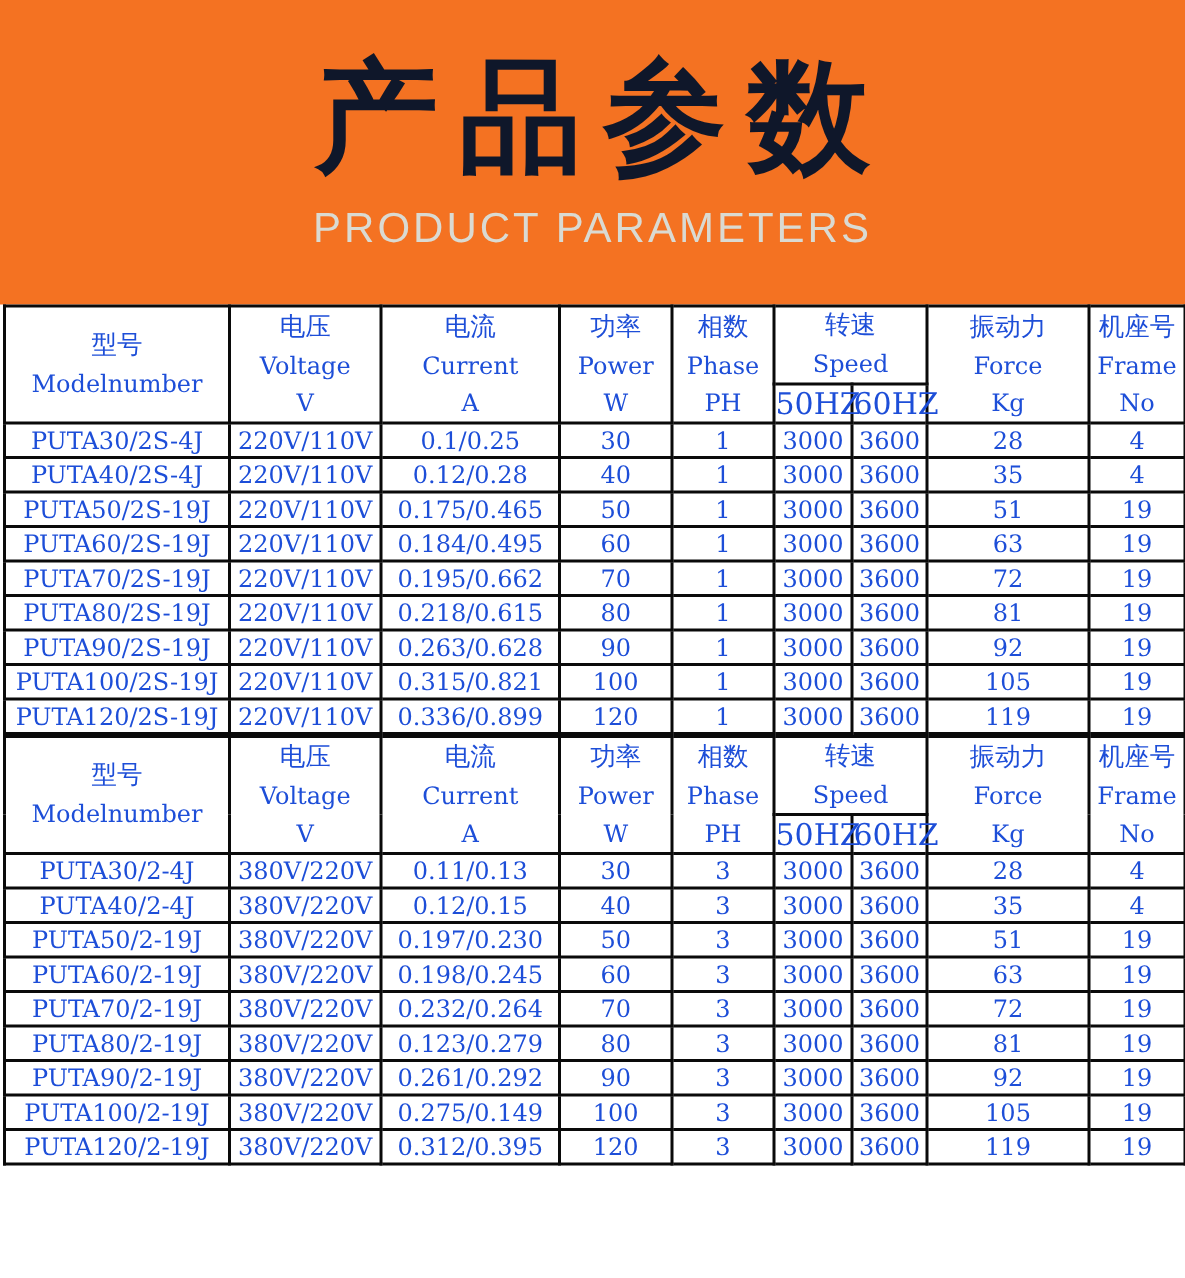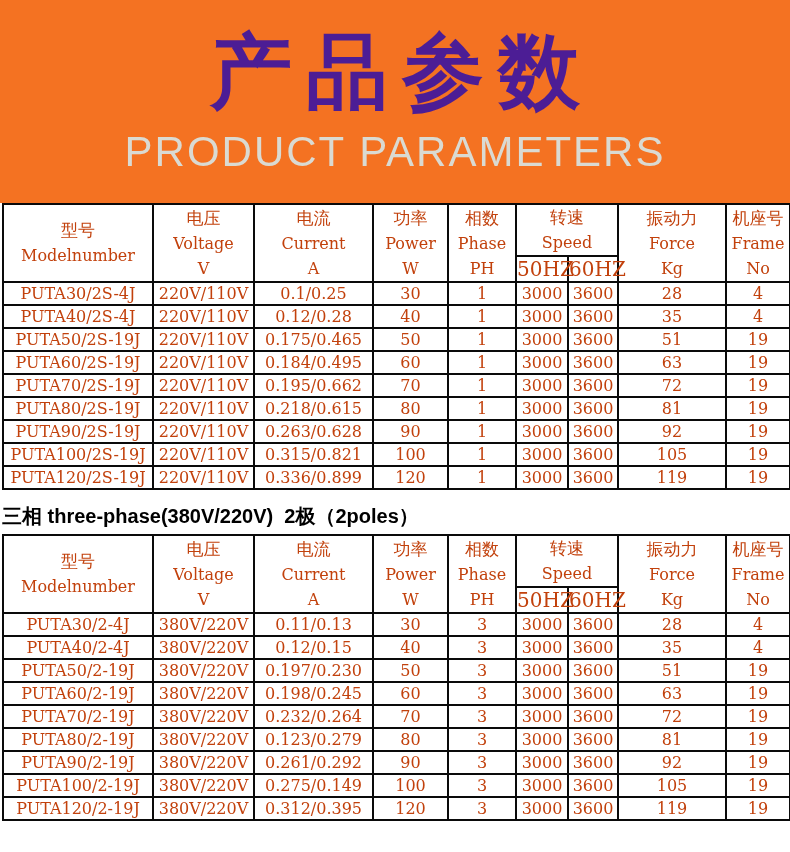--- a/index.html
+++ b/index.html
@@ -1,31 +1,31 @@
 <!DOCTYPE html>
 <html><head>
 <meta charset="utf-8">
 <style>
   html,body{margin:0;padding:0;width:790px;height:852px;overflow:hidden;background:#ffffff;}
   *{box-sizing:border-box;}
 
   
   .banner{height:203px;background:#f47222;display:flex;flex-direction:column;align-items:center;justify-content:center;}
   .banner-cn{font-family:"Liberation Sans","DejaVu Sans",sans-serif;font-weight:700;font-size:82px;line-height:1;
-             color:#4c1d95;letter-spacing:14px;text-indent:14px;}
-  .banner-en{margin-top:18px;font-family:"Liberation Sans","DejaVu Sans",sans-serif;font-weight:400;font-size:42px;
+             color:#0f172a;letter-spacing:14px;text-indent:14px;}
+  .banner-en{margin-top:18px;font-family:"Liberation Sans","DejaVu Sans",sans-serif;font-weight:400;font-size:28px;
              line-height:1;color:#dadad2;letter-spacing:2px;}
 
   
   .content{padding:0 2px;}
   .sec-heading{margin:6px 0 3px;font-family:"Liberation Sans","DejaVu Sans",sans-serif;font-weight:700;
                font-size:20px;line-height:1.3;color:#000;white-space:pre;}
   section.second .sec-heading{margin-top:13px;margin-bottom:5px;}
 
-  table.spec{width:786px;table-layout:fixed;border-collapse:collapse;font-family:"DejaVu Serif","Liberation Serif",serif;color:#c2410c;}
+  table.spec{width:786px;table-layout:fixed;border-collapse:collapse;font-family:"DejaVu Serif","Liberation Serif",serif;color:#1d4ed8;}
   .spec th,.spec td{border:2px solid #0a0a0a;padding:0;text-align:center;font-weight:400;vertical-align:middle;}
   tr.h1{height:52px;}
   tr.h2{height:26px;}
   tr.h2 th{font-size:20px;}
   .hline{font-size:17px;line-height:25px;}
   .hline-en{font-size:16px;line-height:25px;}
   .spec tbody td{height:23px;font-size:16px;line-height:1;}
 </style>
 </head>
 <body>
@@ -194,21 +194,20 @@
             <td>3000</td>
             <td>3600</td>
             <td>119</td>
             <td>19</td>
           </tr>
         </tbody>
     </table>
   </section>
 
   <section class="second">
-    <h2 class="sec-heading">三相 three-phase(380V/220V)  2极（2poles）</h2>
     <table class="spec">
       <colgroup>
         <col style="width:150px">
           <col style="width:101px">
           <col style="width:119px">
         <col style="width:75px">
           <col style="width:68px">
           <col style="width:52px">
         <col style="width:50px">
           <col style="width:108px">

